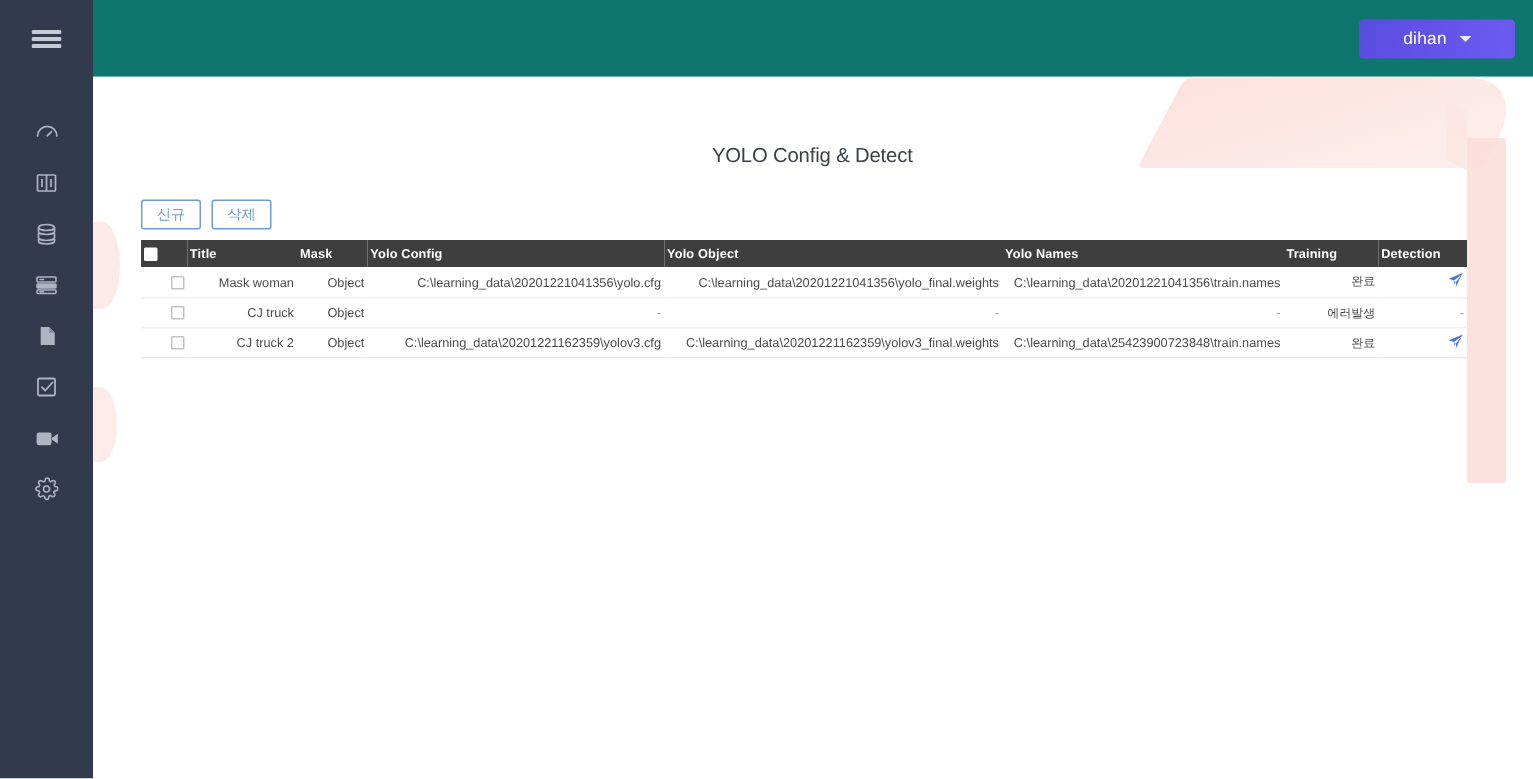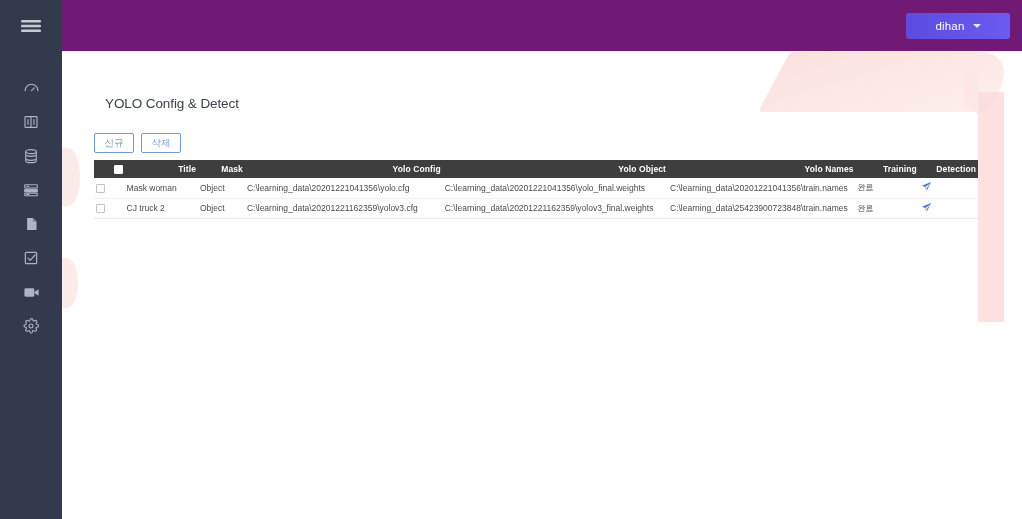--- a/index.html
+++ b/index.html
@@ -124,21 +124,21 @@
     display: flex;
     flex-direction: column;
     background: transparent;
   }
 
   .topbar {
     position: relative;
     z-index: 4;
     height: 52px;
     min-height: 52px;
-    background: #701a75;
+    background: #0f766e;
     border-bottom: 1px solid #eceef1;
     display: flex;
     align-items: center;
     justify-content: flex-end;
     padding-right: 12px;
   }
 
   .user-btn {
     height: 26px;
     min-width: 104px;
@@ -173,20 +173,21 @@
     overflow: hidden;
   }
 
   .page-title {
     font-size: 13.5px;
     color: #3c4049;
     font-weight: 400;
     letter-spacing: -.1px;
     margin-bottom: 22px;
     margin-left: 11px;
+    text-align: center;
   }
 
   .actions {
     display: flex;
     gap: 7px;
     margin-bottom: 7px;
     padding-right: 6px;
   }
   .btn-outline {
     height: 20px;
@@ -211,29 +212,29 @@
     border-collapse: collapse;
     table-layout: fixed;
   }
   table.grid thead th {
     background: #3e3e3e;
     color: #ffffff;
     font-size: 8.5px;
     font-weight: bold;
     height: 18px;
     padding: 0 2px;
-    text-align: right;
+    text-align: left;
     letter-spacing: .1px;
     white-space: nowrap;
   }
   table.grid tbody td {
     height: 20px;
     font-size: 8.5px;
     color: #4a4a4a;
-    text-align: left;
+    text-align: right;
     border-bottom: 1px solid #f0f0f0;
     padding: 0 2px;
     white-space: nowrap;
     overflow: hidden;
     text-overflow: ellipsis;
   }
   table.grid tbody tr:last-child td { border-bottom: 1px solid #ebebeb; }
 
   .col-check  { width: 30px; }
   .col-title  { width: 72px; }
@@ -432,20 +433,30 @@
                 <td>C:\learning_data\20201221041356\yolo_final.weights</td>
                 <td>C:\learning_data\20201221041356\train.names</td>
                 <td><span class="kr">완료</span></td>
                 <td><span class="send-icon"><svg width="11" height="11" viewBox="0 0 24 24">
                       <path d="M22 2L2 10.5l7.4 2.6L20.5 4.7 12.2 15.6l.1 6.4z" fill="#4a74d8"></path>
                       <path d="M9.4 13.1l2.9 2.5-2.9 3z" fill="#7f9ee6"></path>
                     </svg></span></td>
               </tr>
               <tr>
                 <td><span class="cb"></span></td>
+                <td>CJ truck</td>
+                <td>Object</td>
+                <td><span class="dash">-</span></td>
+                <td><span class="dash">-</span></td>
+                <td><span class="dash">-</span></td>
+                <td><span class="kr">에러발생</span></td>
+                <td><span class="dash">-</span></td>
+              </tr>
+              <tr>
+                <td><span class="cb"></span></td>
                 <td>CJ truck 2</td>
                 <td>Object</td>
                 <td>C:\learning_data\20201221162359\yolov3.cfg</td>
                 <td>C:\learning_data\20201221162359\yolov3_final.weights</td>
                 <td>C:\learning_data\25423900723848\train.names</td>
                 <td><span class="kr">완료</span></td>
                 <td><span class="send-icon"><svg width="11" height="11" viewBox="0 0 24 24">
                       <path d="M22 2L2 10.5l7.4 2.6L20.5 4.7 12.2 15.6l.1 6.4z" fill="#4a74d8"></path>
                       <path d="M9.4 13.1l2.9 2.5-2.9 3z" fill="#7f9ee6"></path>
                     </svg></span></td>

